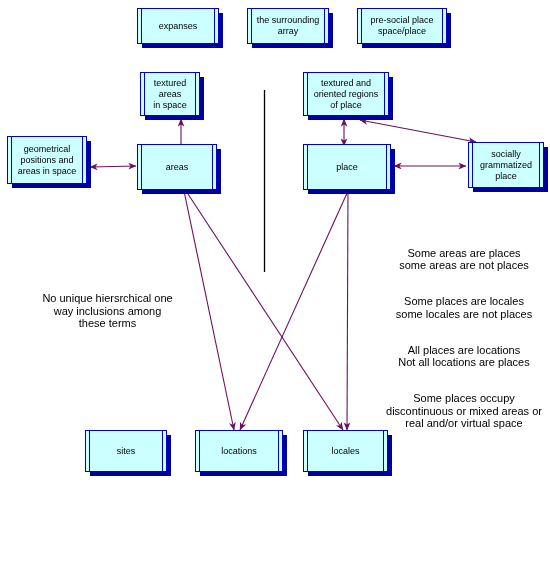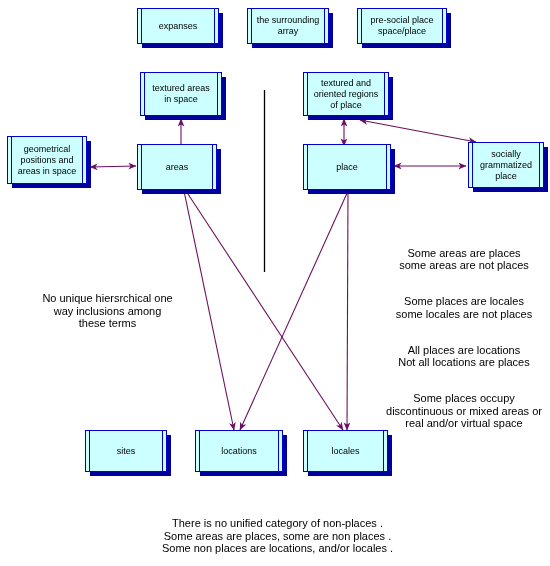--- a/index.html
+++ b/index.html
@@ -165,21 +165,21 @@
   <div class="node" style="left:357px; top:8px; width:90px; height:36px;padding-left:15px;">
     <div class="plate-shadow"></div>
     <div class="plate-back-left"></div>
     <div class="plate-back-right"></div>
     <div class="plate-front">
       <span class="node-label">pre-social place
 space/place</span>
     </div>
   </div>
 
-  <div class="node" style="left:140px; top:72px; width:82px; height:44px;">
+  <div class="node" style="left:140px; top:72px; width:60px; height:44px;">
     <div class="plate-shadow"></div>
     <div class="plate-back-left"></div>
     <div class="plate-back-right"></div>
     <div class="plate-front">
       <span class="node-label">textured areas
 in space</span>
     </div>
   </div>
 
   <div class="node" style="left:303px; top:72px; width:86px; height:44px;">
@@ -269,17 +269,14 @@
 some areas are not places</p>
     <p class="note-para">Some places are locales
 some locales are not places</p>
     <p class="note-para">All places are locations
 Not all locations are places</p>
     <p class="note-para">Some places occupy
 discontinuous or mixed areas or
 real and/or virtual space</p>
   </div>
 
-  <div class="textblock" style="left:135px; top:517px; width:285px;">There is no unified category of non-places .
-Some areas are places, some are non places .
-Some non places are locations, and/or locales .</div>
 
 </div>
 
 </body></html>

